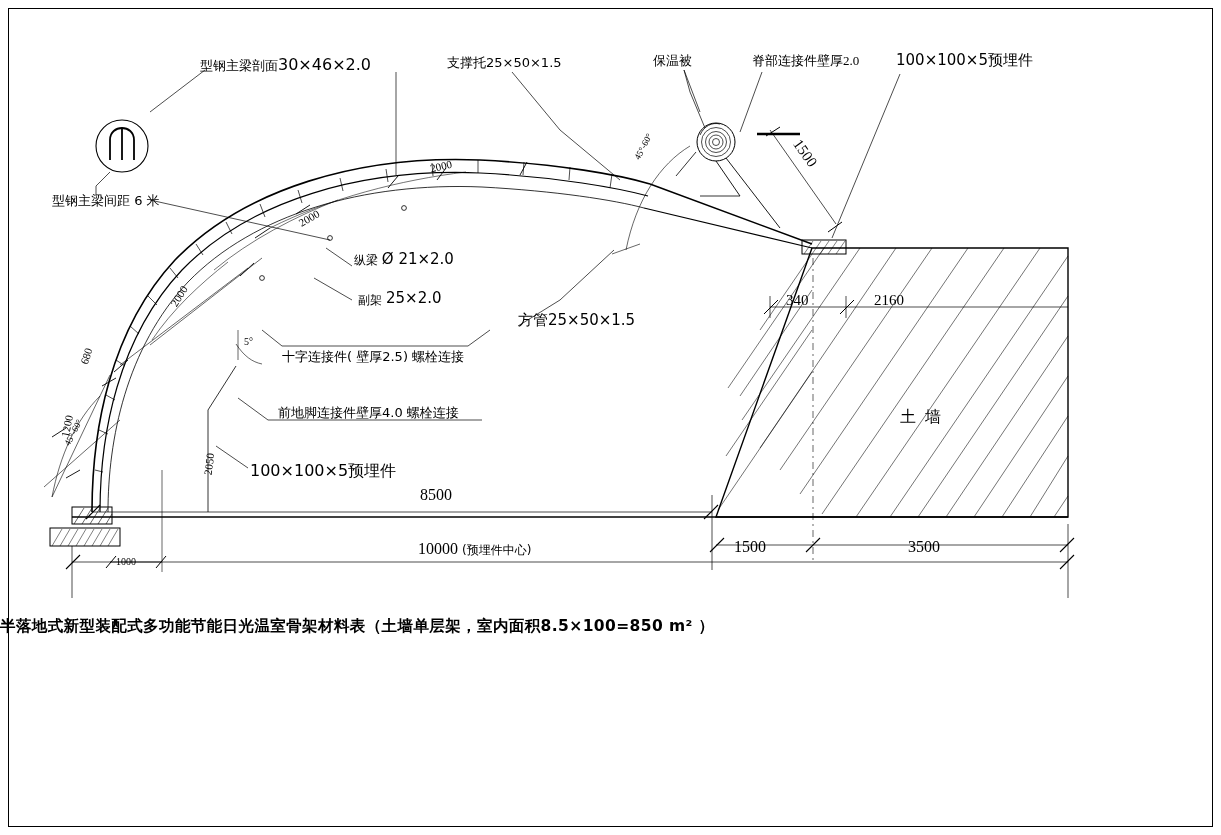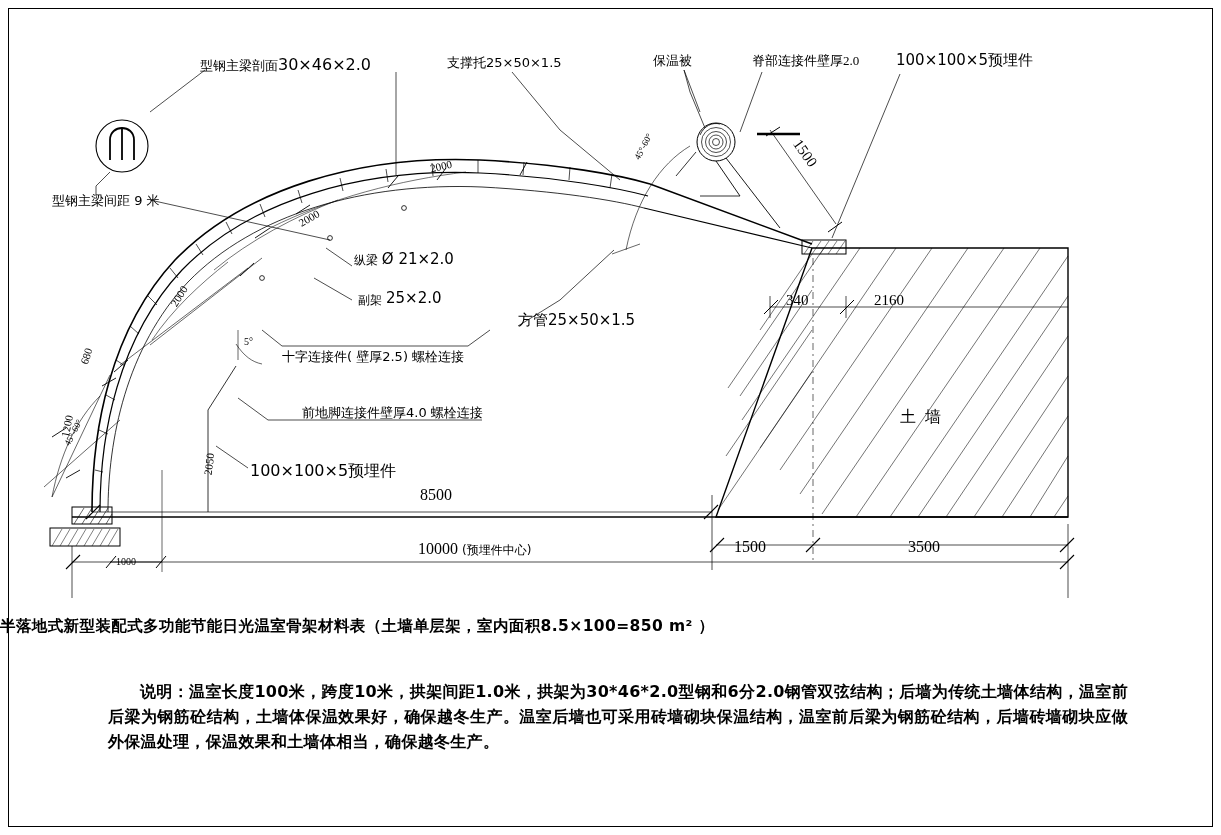--- a/index.html
+++ b/index.html
@@ -305,35 +305,35 @@
   </div>
 
   <div class="lbl cn t13" style="left:447px; top:56px;">支撑托25×50×1.5</div>
 
   <div class="lbl cn t13" style="left:653px; top:54px;text-align:right;">保温被</div>
 
   <div class="lbl cn t13" style="left:752px; top:54px;font-family:Liberation Serif, serif;">脊部连接件壁厚2.0</div>
 
   <div class="lbl cn t15" style="left:896px; top:52px;">100×100×5预埋件</div>
 
-  <div class="lbl cn t13" style="left:52px; top:194px;">型钢主梁间距  9 米</div>
+  <div class="lbl cn t13" style="left:52px; top:194px;">型钢主梁间距  6 米</div>
 
   <div class="lbl cn t12" style="left:354px; top:251px;">
     <span>纵梁</span>
     <span class="t15">Ø 21×2.0</span>
   </div>
 
   <div class="lbl cn t12" style="left:358px; top:294px;">副架</div>
   <div class="lbl cn t15" style="left:386px; top:290px;">25×2.0</div>
 
   <div class="lbl cn t13" style="left:282px; top:350px;">十字连接件( 壁厚2.5)  螺栓连接</div>
 
   <div class="lbl cn t15" style="left:518px; top:312px;">方管25×50×1.5</div>
 
-  <div class="lbl cn t13" style="left:278px; top:406px;margin-left:24px;">前地脚连接件壁厚4.0   螺栓连接</div>
+  <div class="lbl cn t13" style="left:278px; top:406px;">前地脚连接件壁厚4.0   螺栓连接</div>
 
   <div class="lbl cn t16" style="left:250px; top:462px;">100×100×5预埋件</div>
 
   <div class="lbl cn t16" style="left:900px; top:408px; letter-spacing:2px;">土  墙</div>
 
   <div class="lbl t11" style="left:430px; top:160px; transform:rotate(-13deg);">2000</div>
   <div class="lbl t11" style="left:298px; top:212px; transform:rotate(-30deg);">2000</div>
   <div class="lbl t11" style="left:168px; top:290px; transform:rotate(-58deg);">2000</div>
   <div class="lbl t11" style="left:78px; top:350px; transform:rotate(-72deg);">680</div>
   <div class="lbl t11" style="left:56px; top:420px; transform:rotate(-78deg);">1200</div>
@@ -355,19 +355,14 @@
 
   <div class="lbl t16" style="left:734px; top:538px;">1500</div>
   <div class="lbl t16" style="left:908px; top:538px;">3500</div>
 
   <div class="lbl t9" style="left:630px; top:142px; transform:rotate(-62deg);">45°-60°</div>
   <div class="lbl t9" style="left:60px; top:428px; transform:rotate(-62deg);">45°-60°</div>
   <div class="lbl t10" style="left:244px; top:336px;">5°</div>
 
   <div class="title-row">半落地式新型装配式多功能节能日光温室骨架材料表（土墙单层架，室内面积8.5×100=850 m² ）</div>
 
-  <div class="note">
-    <span class="first">
-      <span>说明：</span><span>温室长度100米，跨度10米，拱架间距1.0米，拱架为30*46*2.0型钢和6分2.0钢管双弦结构；后墙为传统土墙体结构，温室前后梁为钢筋砼结构，土墙体保温效果好，确保越冬生产。温室后墙也可采用砖墙砌块保温结构，温室前后梁为钢筋砼结构，后墙砖墙砌块应做外保温处理，保温效果和土墙体相当，确保越冬生产。</span>
-    </span>
-  </div>
 
 </div>
 
 </body></html>

